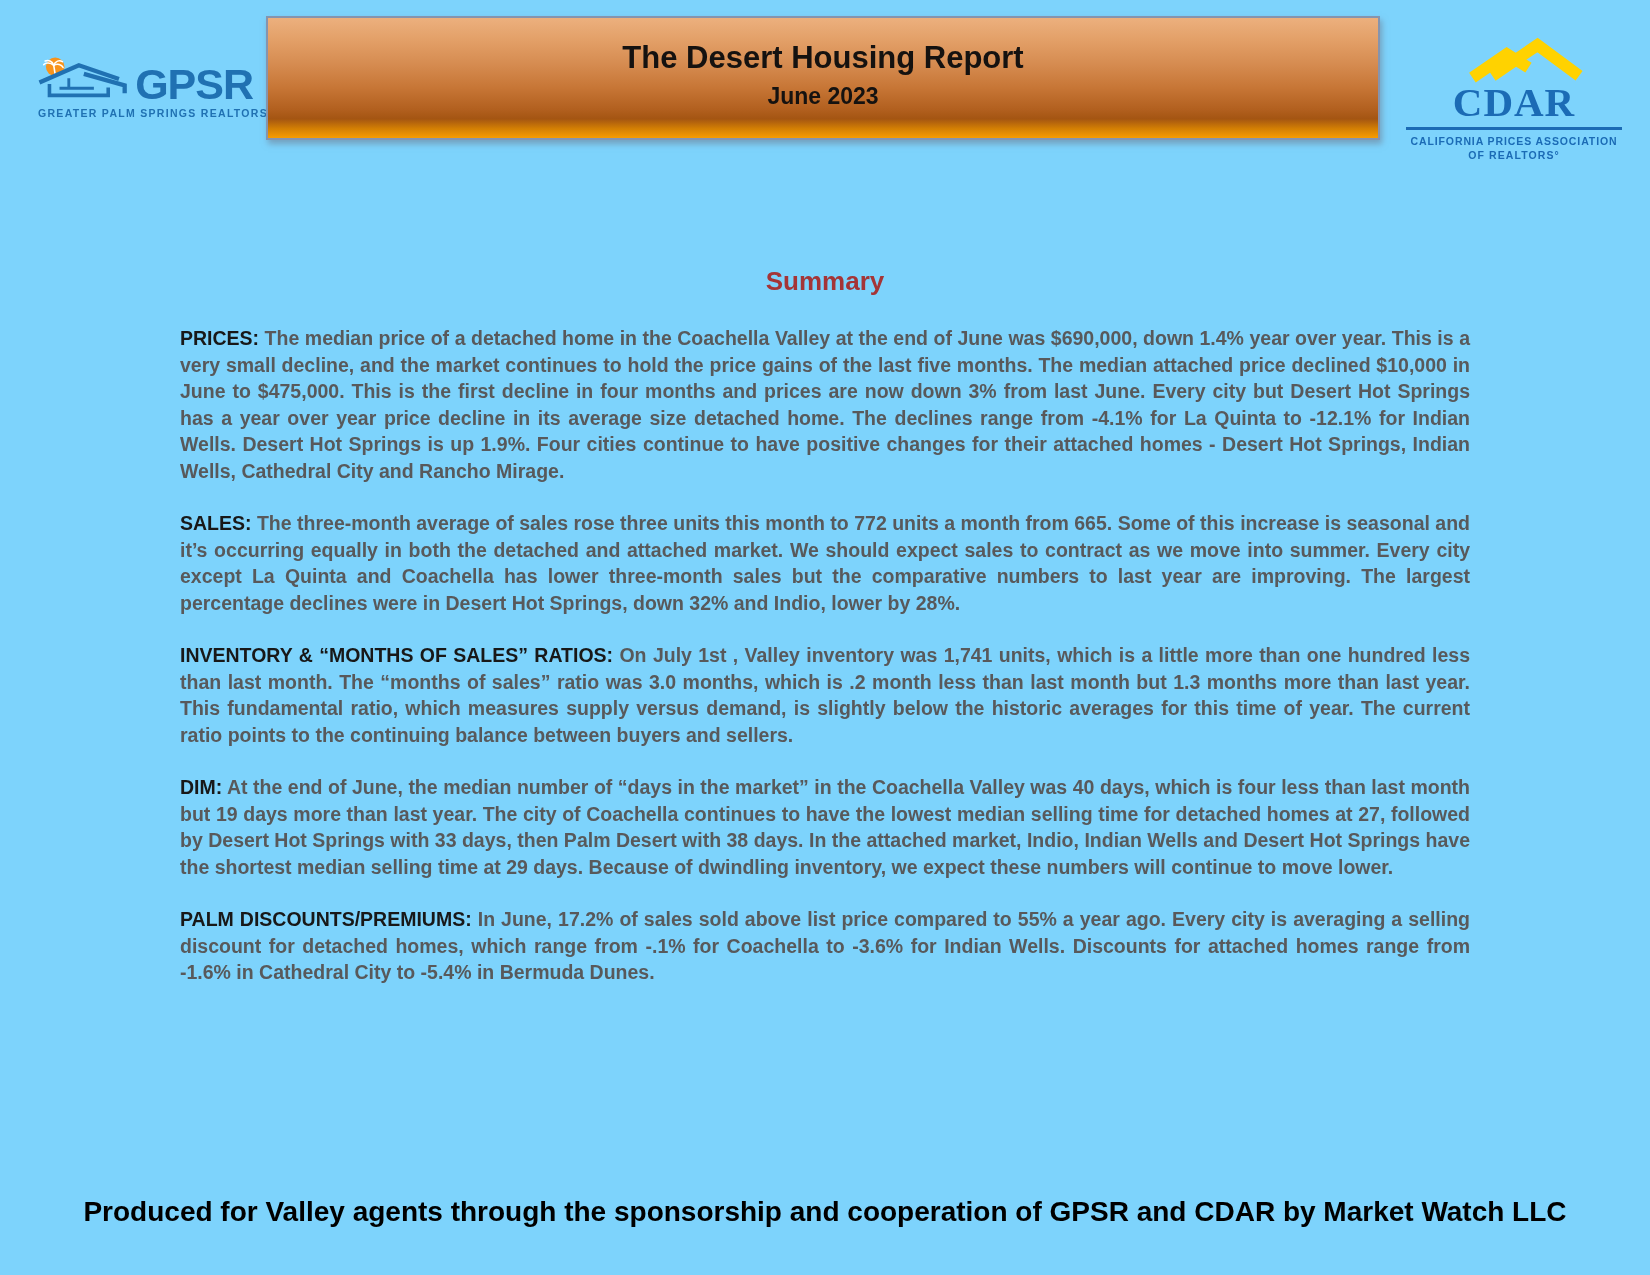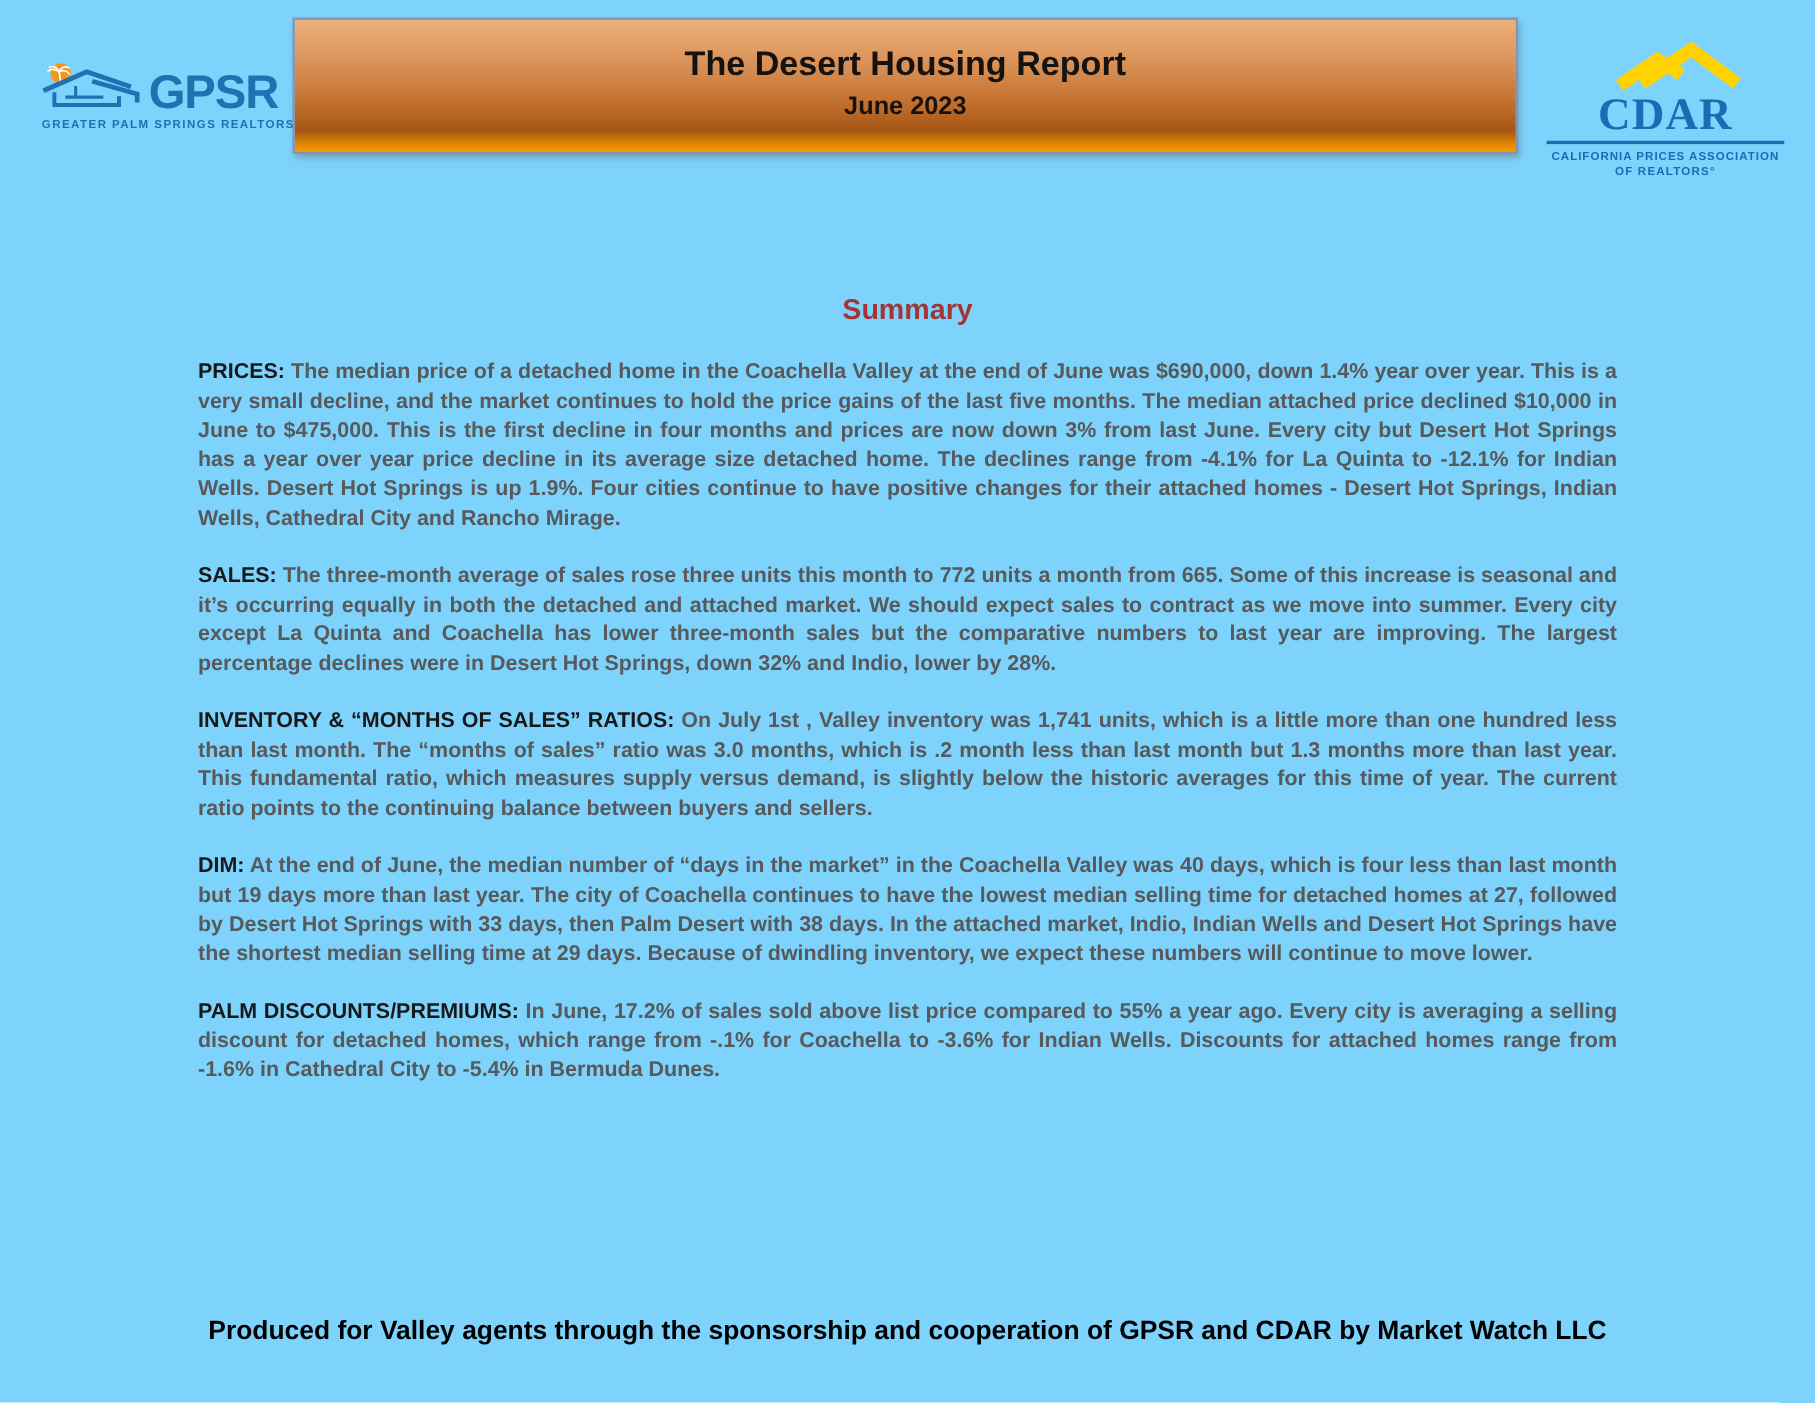--- a/index.html
+++ b/index.html
@@ -63,21 +63,21 @@
     margin: 0 0 28px 0;
   }
   .para {
     font-size: 19.5px; font-weight: bold; color: #58595B;
     line-height: 26.5px; text-align: justify; margin: 0 0 26px 0;
   }
   .para .lead { color: #181818; }
 
   
   .footer { position: absolute; left: 0; right: 0; top: 1196px; text-align: center; }
-  .footer-line1 { font-size: 24px; font-weight: bold; color: #000000; }
+  .footer-line1 { font-size: 28px; font-weight: bold; color: #000000; }
   .footer-line2 { font-size: 18.5px; color: #000000; margin-top: 4px; }
 </style>
 </head>
 <body>
 
 <div class="page">
 
   <div class="gpsr-logo">
     <div class="gpsr-top">
       <svg viewBox="0 0 130 60" width="110" height="51">

